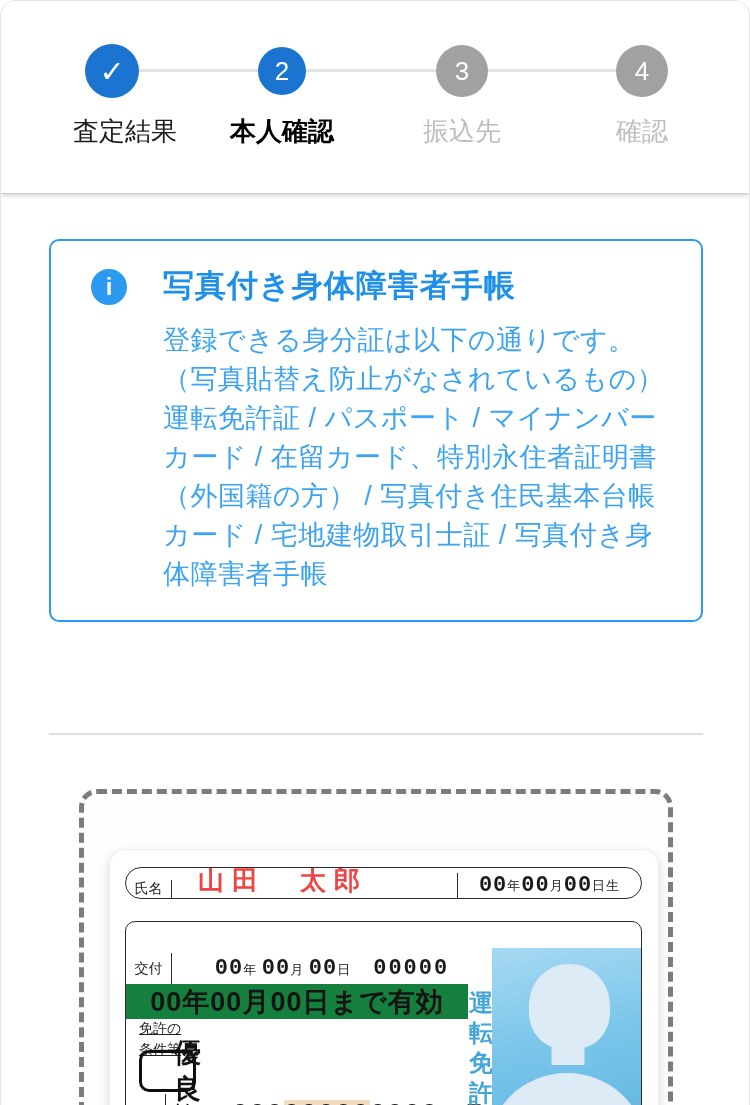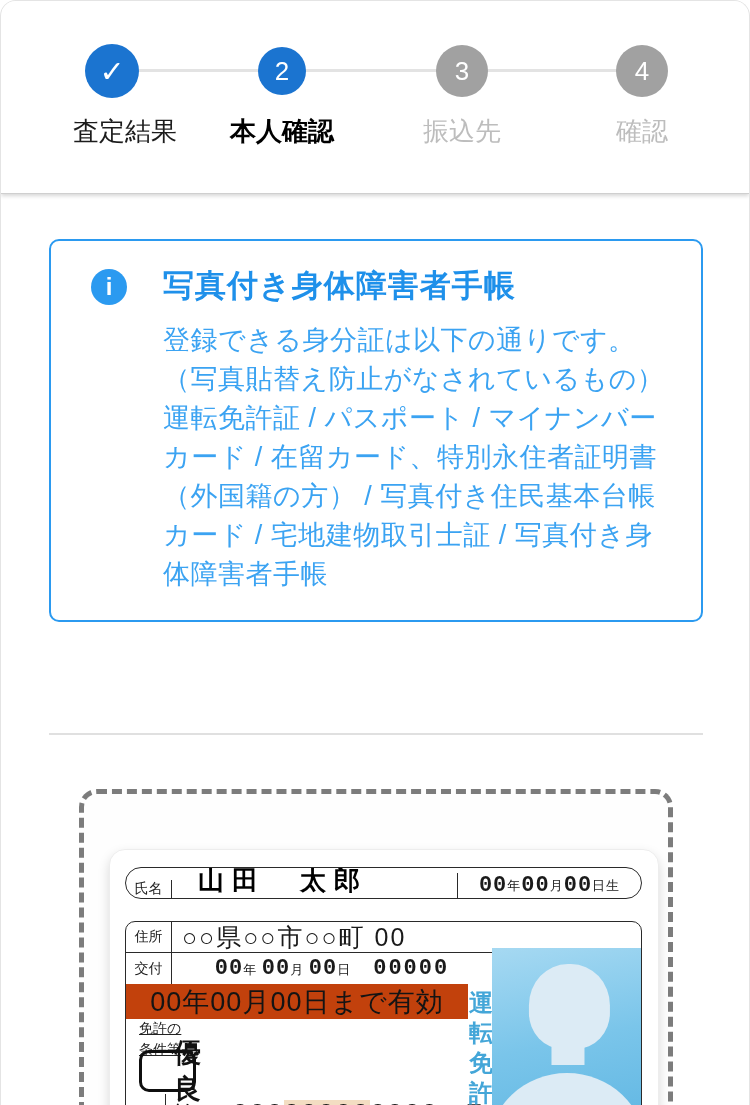--- a/index.html
+++ b/index.html
@@ -46,41 +46,41 @@
   
   .card { position:absolute; left:25px; top:55px; width:550px; height:356px;
     background:#fff; border-radius:16px; border:1px solid #ededed;
     box-shadow:0 5px 12px rgba(0,0,0,.15); }
   .mono { font-family:"Liberation Mono","DejaVu Sans Mono",monospace; }
 
   .name-row { position:absolute; left:15px; top:17px; width:517px; height:32px;
     border:1.5px solid #2a2a2a; border-radius:16px; display:flex; align-items:flex-end; overflow:hidden; background:#fff; }
   .nr-label { width:46px; font-size:14px; border-right:1.5px solid #2a2a2a;
     display:flex; align-items:center; justify-content:center; color:#222; }
-  .nr-name { flex:1; font-size:26px; font-weight:600; color:#000000;
+  .nr-name { flex:1; font-size:26px; font-weight:600; color:#ef4444;
     display:flex; align-items:center; padding-left:26px; letter-spacing:8px; }
   .nr-birth { width:184px; border-left:1.5px solid #2a2a2a;
     display:flex; align-items:center; justify-content:center; white-space:nowrap; }
 
   .jdate { font-size:13px; color:#1a1a1a; letter-spacing:1px; }
   .jdate .n { font-size:22px; font-weight:700; font-family:"Liberation Mono","DejaVu Sans Mono",monospace; }
 
   .main-box { position:absolute; left:15px; top:71px; width:517px; height:266px;
     border:1.5px solid #2a2a2a; border-radius:10px; overflow:hidden; background:#fff; }
   .row-address { position:absolute; left:0; top:0; width:100%; height:31px;
     border-bottom:1.5px solid #2a2a2a; display:flex; align-items:stretch; z-index:1; }
   .cell-label { width:46px; font-size:14px; border-right:1.5px solid #2a2a2a;
     display:flex; align-items:center; justify-content:center; color:#222; flex:0 0 46px; }
   .addr-val { display:flex; align-items:center; font-size:25px; color:#1a1a1a; padding-left:10px; letter-spacing:2px; }
   .row-issue { position:absolute; left:0; top:31px; width:366px; height:31px; display:flex; align-items:stretch; }
   .issue-val { flex:1; display:flex; align-items:center; justify-content:center; gap:22px; }
   .issue-num { font-size:22px; font-weight:700; letter-spacing:2px; color:#1a1a1a; }
 
-  .gold-band { position:absolute; left:0; top:62px; width:342px; height:35px; background:#c2410c;
-    color:#141414; font-size:27px; font-weight:400; letter-spacing:1px;
+  .gold-band { position:absolute; left:0; top:62px; width:342px; height:35px; background:#15803d;
+    color:#141414; font-size:27px; font-weight:700; letter-spacing:1px;
     display:flex; align-items:center; justify-content:center; z-index:2; }
 
   .vtitle { position:absolute; left:343px; top:66px; width:24px; text-align:center; z-index:2; }
   .vtitle span { display:block; font-size:24px; line-height:30px; color:#44a6d8; font-weight:700; }
 
   .conditions { position:absolute; left:13px; top:96px; font-size:14px; line-height:21px; color:#222;text-decoration:underline; }
   .badge { position:absolute; left:13px; top:128px; width:57px; height:42px;
     border:3.5px solid #0f0f0f; border-radius:10px; display:flex; align-items:center; justify-content:center;
     font-size:27px; font-weight:700; color:#111;padding-left:40px; }
 
@@ -143,24 +143,20 @@
     <div class="dropzone first">
       <div class="card">
 
         <div class="name-row">
           <div class="nr-label">氏名</div>
           <div class="nr-name">山田　太郎</div>
           <div class="nr-birth jdate"><span class="n">00</span>年 <span class="n">00</span>月 <span class="n">00</span>日生</div>
         </div>
 
         <div class="main-box">
-          <div class="row-address">
-            <div class="cell-label">住所</div>
-            <div class="addr-val">○○県○○市○○町 00</div>
-          </div>
           <div class="row-issue">
             <div class="cell-label">交付</div>
             <div class="issue-val">
               <span class="jdate"><span class="n">00</span>年 <span class="n">00</span>月 <span class="n">00</span>日</span>
               <span class="issue-num mono">00000</span>
             </div>
           </div>
 
           <div class="gold-band">00年00月00日まで有効</div>
 

